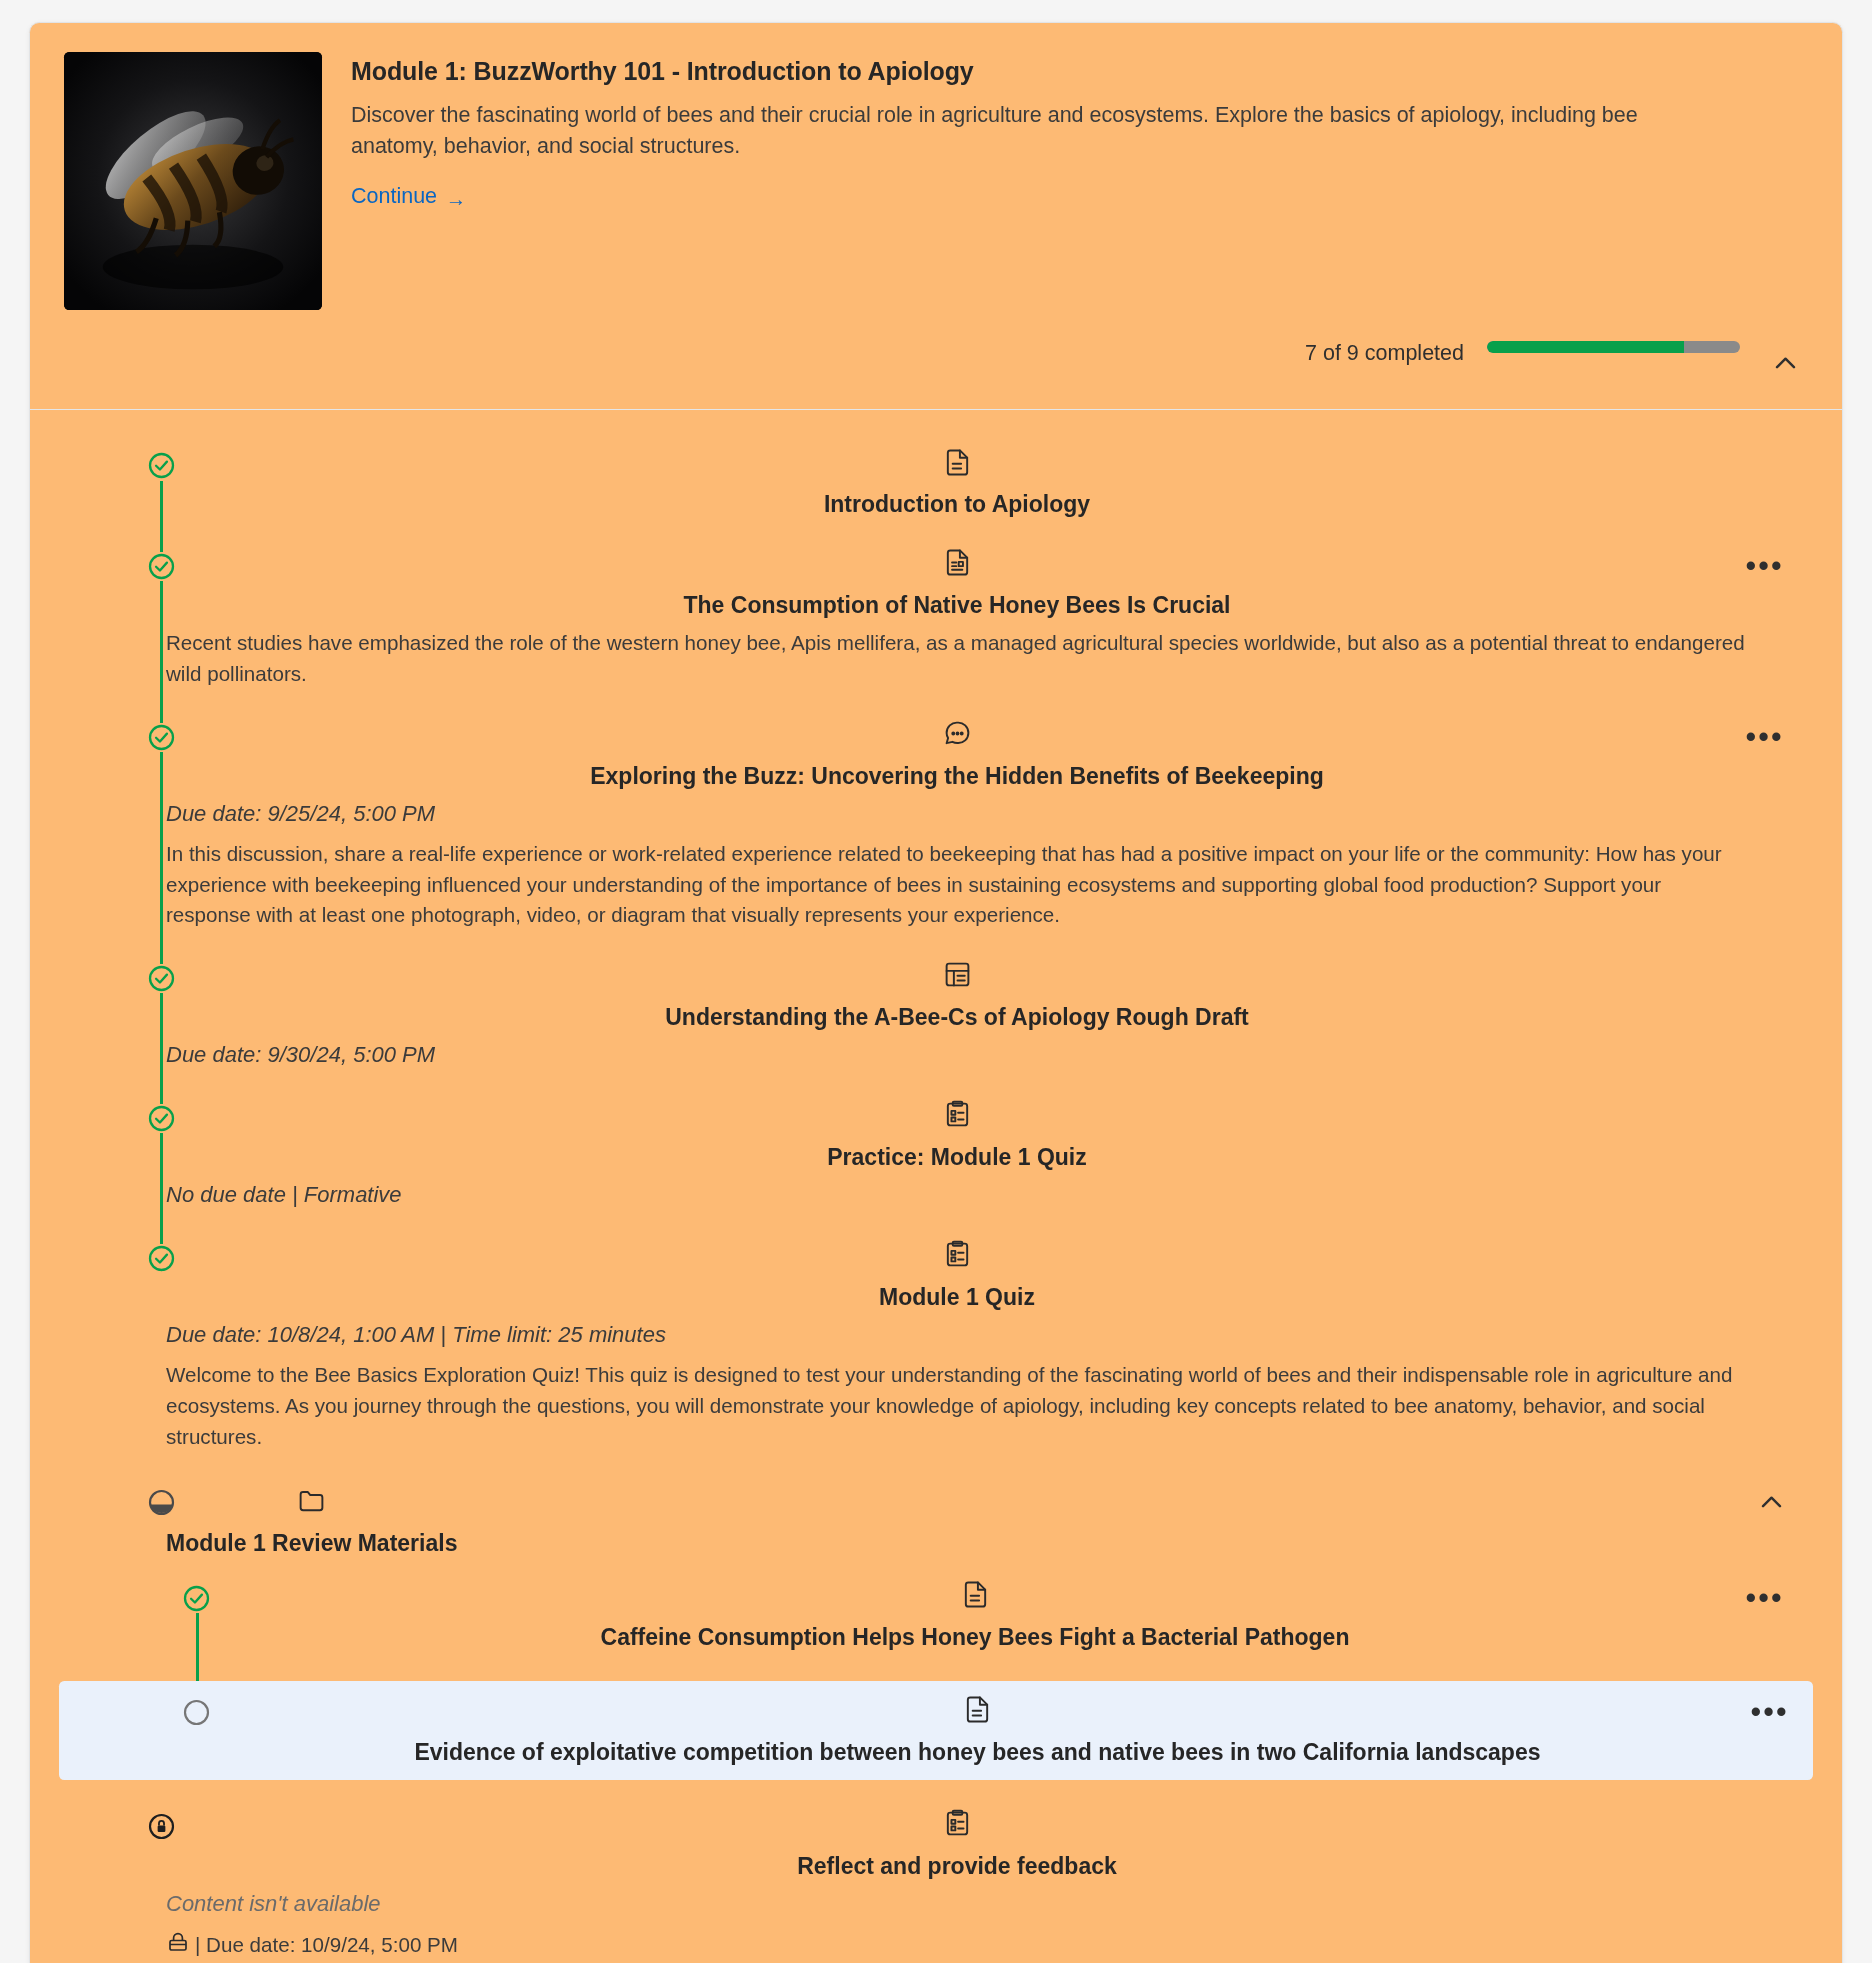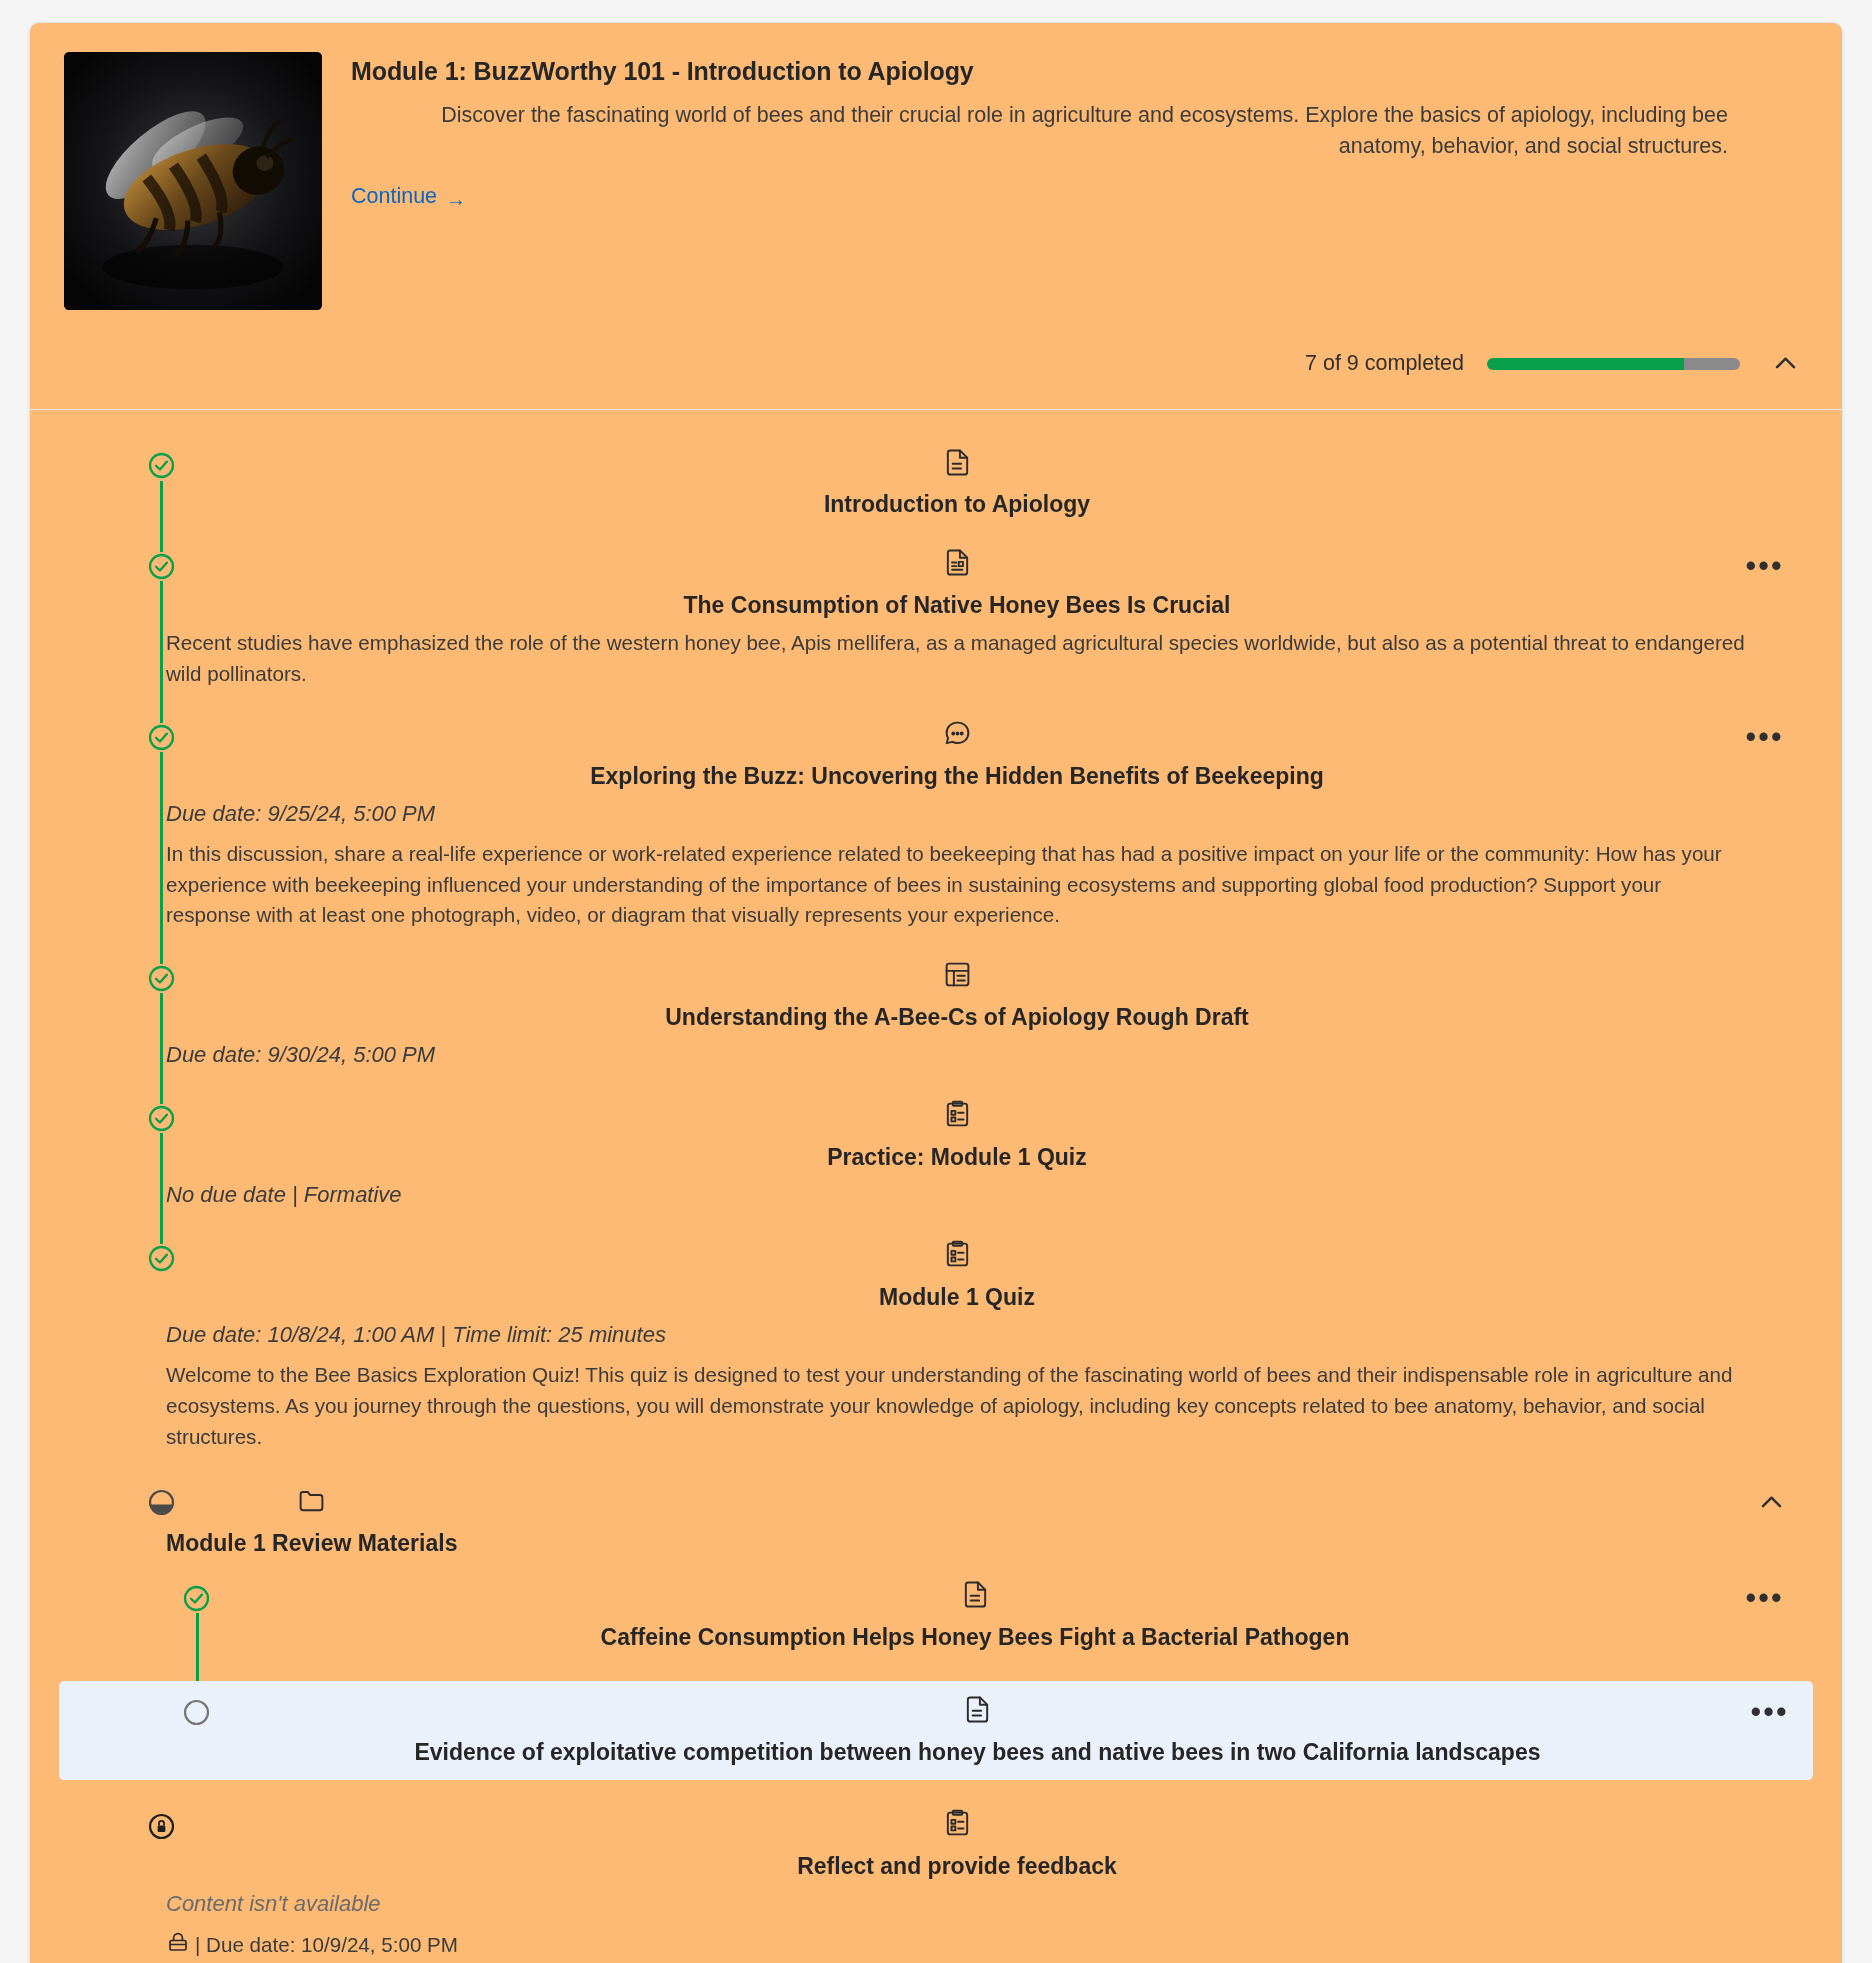--- a/index.html
+++ b/index.html
@@ -49,35 +49,33 @@
     letter-spacing: -0.1px;
     margin: 0 0 13.8px 0;
     line-height: 1.2;
   }
   .module-desc {
     font-size: 21.5px;
     color: #3b3b3b;
     line-height: 1.45;
     margin: 0 0 22.4px 0;
     max-width: 1377px;
-    text-align: right;
   }
   .continue-link {
     font-size: 21.5px;
     color: #0a66c2;
     text-decoration: none;
     display: inline-flex;
     align-items: flex-end;
     gap: 8.6px;
     cursor: pointer;
   }
   .continue-link .arrow { font-size: 20.6px; line-height: 1; }
   .progress-row {
     display: flex;
-    align-items: center;
     justify-content: flex-end;
     gap: 23px;
     padding: 31px 34px 22.4px 34px;
   }
   .progress-text {
     font-size: 21.5px;
     color: #2f2f2f;
   }
   .progress-bar {
     width: 253px;

